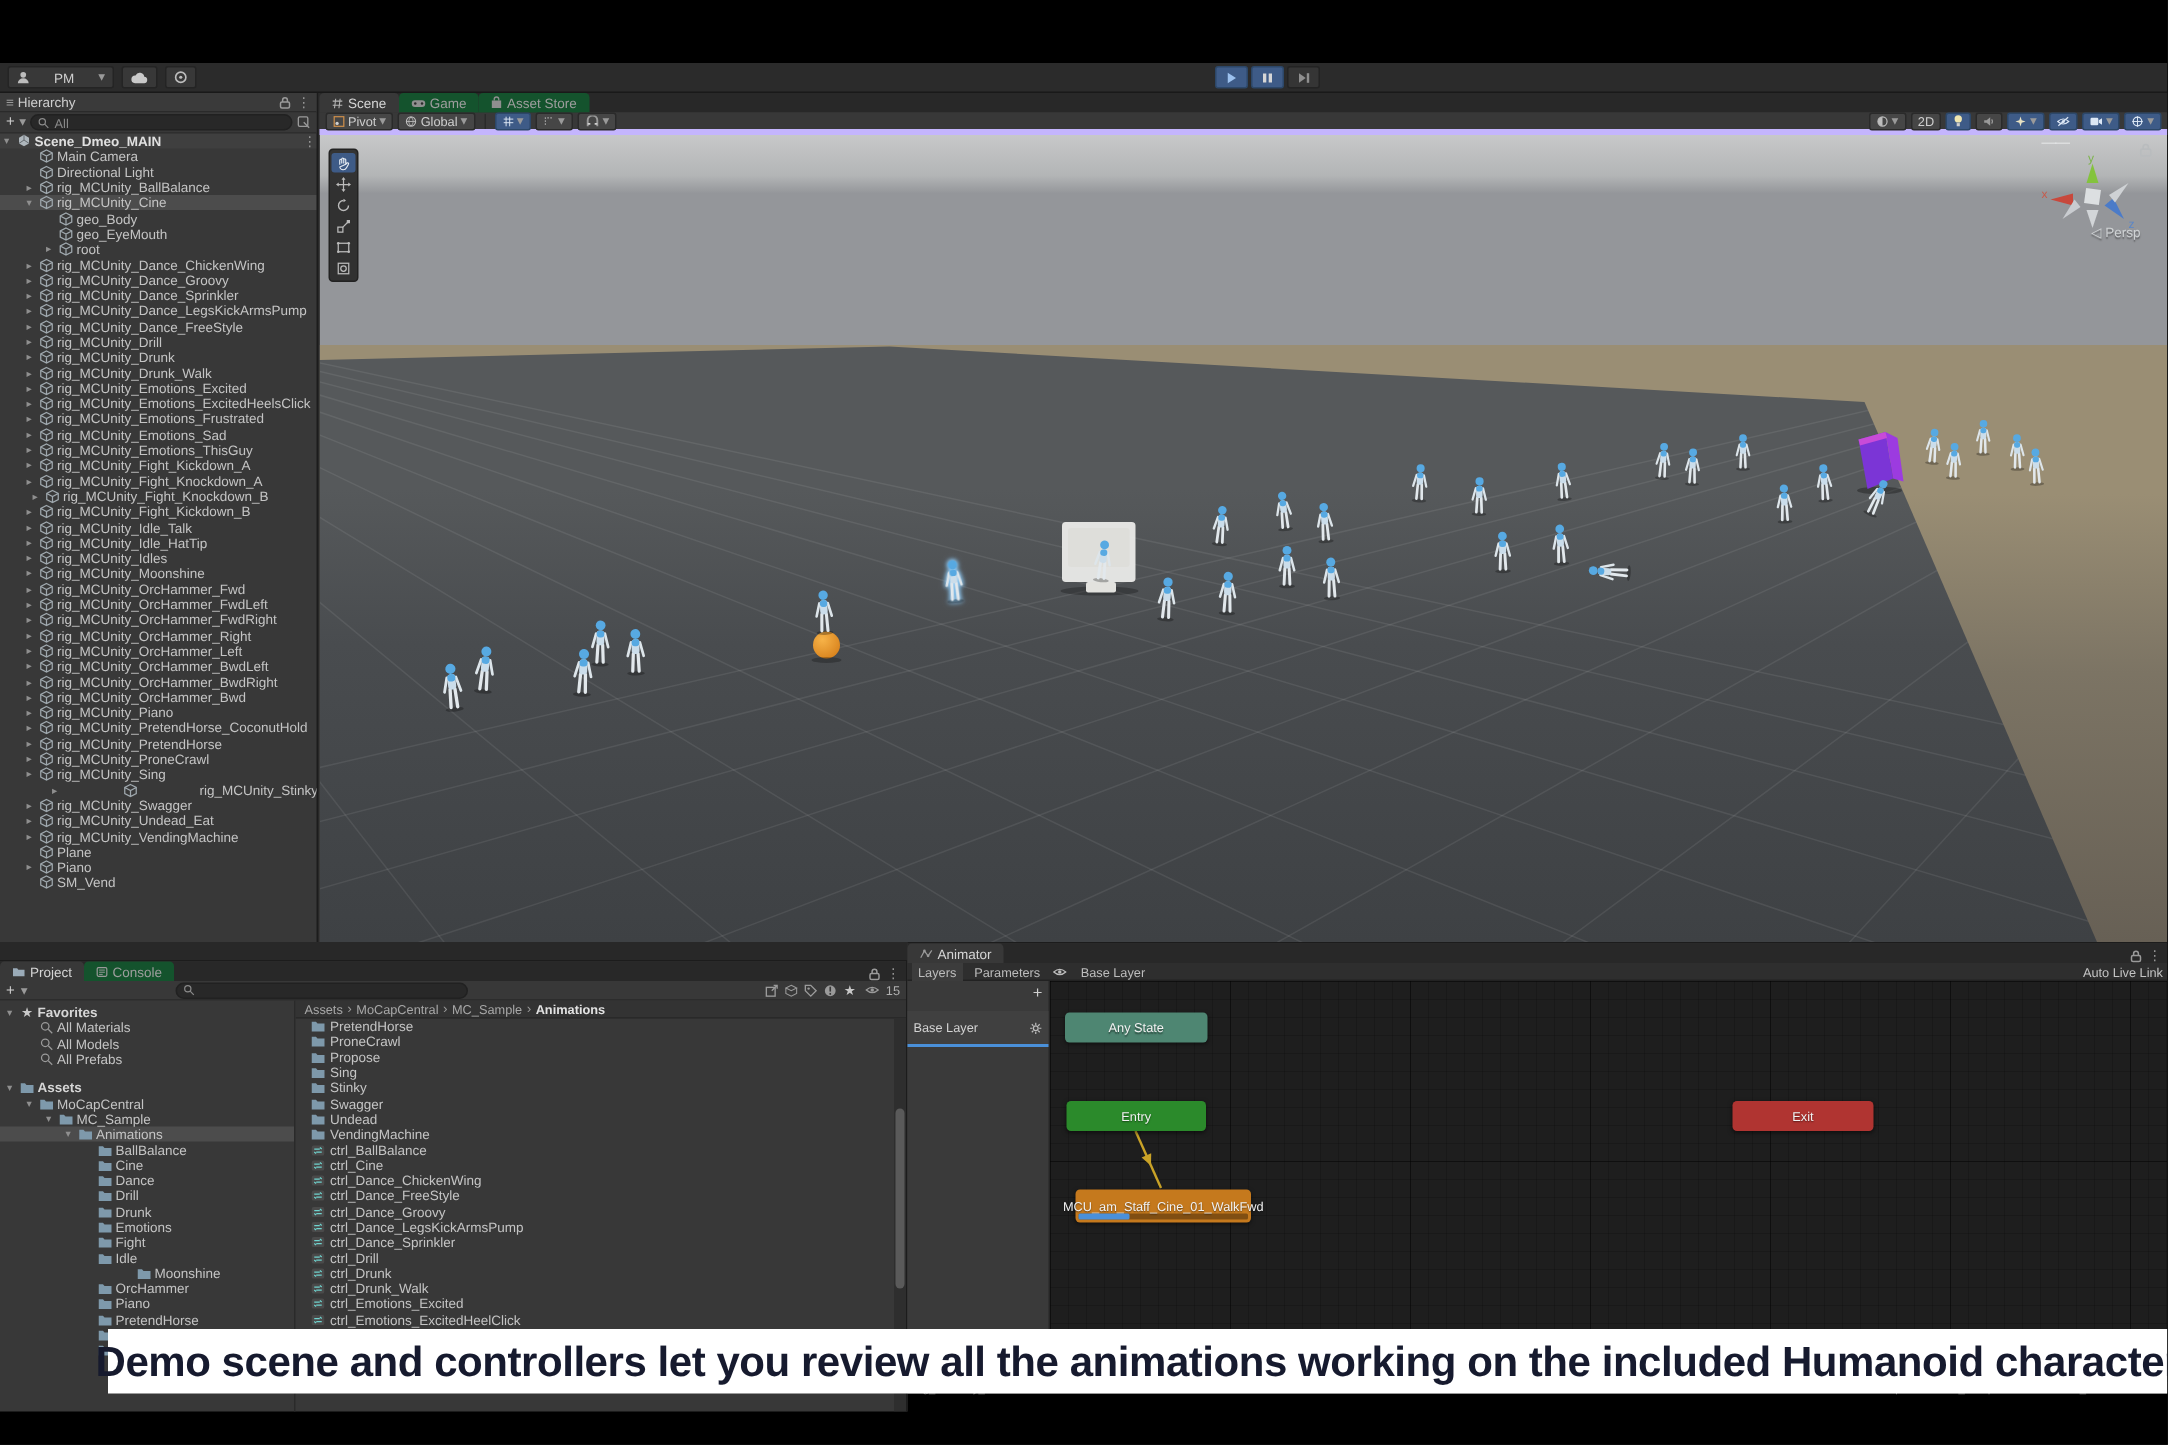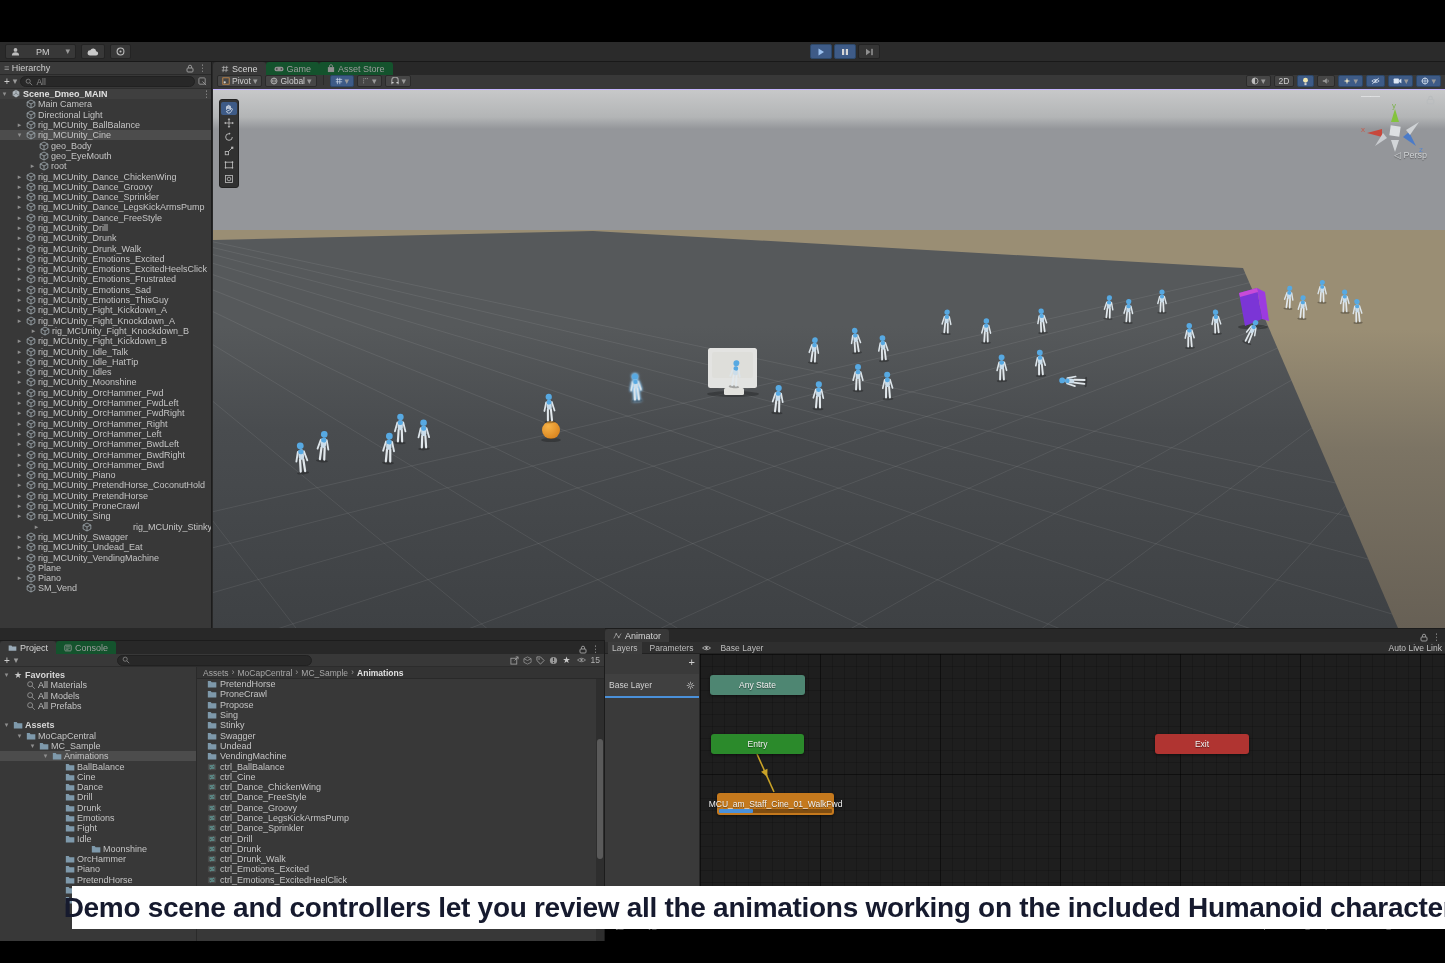--- a/index.html
+++ b/index.html
@@ -28,21 +28,21 @@
   .hrow.sel{background:#4c4c4c;}
   .hrow.scene-root{background:#3f3f3f;color:#e0e0e0;}
   .tri{width:9px;text-align:center;font-size:7px;color:#8f8f8f;flex:0 0 9px;}
   .mini{width:10px;height:10px;flex:0 0 10px;}
   .star{color:#c8c8c8;font-size:9px;width:10px;flex:0 0 10px;text-align:center;}
   
   #scene-panel{position:absolute;left:213px;top:0;right:0;height:566px;background:#383838;}
   .tabbar{height:13px;background:#282828;display:flex;align-items:flex-end;font-size:9px;}
   .tab{height:13px;display:flex;align-items:center;gap:3px;padding:0 8px;color:#9d9d9d;background:#14532d;border-radius:3px 3px 0 0;}
   .tab.active{background:#383838;color:#d5d5d5;}
-  #scene-toolbar{height:15px;background:#383838;border-bottom:1px solid #c4b5fd;display:flex;align-items:flex-start;padding:0 4px;gap:3px;}
+  #scene-toolbar{height:15px;background:#383838;border-bottom:4px solid #c4b5fd;display:flex;align-items:center;padding:0 4px;gap:3px;}
   .st-btn{height:12px;background:#464646;border:1px solid #2a2a2a;border-radius:2px;display:flex;align-items:center;gap:2px;padding:0 4px;font-size:8.5px;color:#cfcfcf;}
   .st-btn.blue{background:#3e5b87;border-color:#2c4768;}
   .st-sep{width:1px;height:10px;background:#2a2a2a;margin:0 3px;}
   #viewport{position:absolute;left:0;top:28px;right:0;height:538px;overflow:hidden;}
   #viewport svg.scene{position:absolute;left:0;top:0;}
   
   #tool-strip{position:absolute;left:6px;top:9px;width:20px;background:rgba(40,40,40,.92);border:1px solid #222;border-radius:3px;padding:1px;}
   .ts-btn{width:16px;height:13px;margin:1px auto;display:flex;align-items:center;justify-content:center;border-radius:2px;}
   .ts-btn.active{background:#3e5b87;}
   #gizmo{position:absolute;right:8px;top:4px;width:84px;height:78px;}
@@ -321,21 +321,21 @@
               </svg>
               <span>rig_MCUnity_Fight_Kickdown_A</span>
             </div>
             <div class="hrow" style="padding-left: 15px;">
               <span class="tri">▸</span>
               <svg class="mini" viewBox="0 0 12 12">
                 <path d="M6 1.2 10.6 3.6 V8.4 L6 10.8 1.4 8.4 V3.6 Z M1.4 3.6 L6 6 L10.6 3.6 M6 6 V10.8" fill="none" stroke="#9fa8ae" stroke-width="1"></path>
               </svg>
               <span>rig_MCUnity_Fight_Knockdown_A</span>
             </div>
-            <div class="hrow" style="padding-left: 29px;">
+            <div class="hrow" style="padding-left: 19px;">
               <span class="tri">▸</span>
               <svg class="mini" viewBox="0 0 12 12">
                 <path d="M6 1.2 10.6 3.6 V8.4 L6 10.8 1.4 8.4 V3.6 Z M1.4 3.6 L6 6 L10.6 3.6 M6 6 V10.8" fill="none" stroke="#9fa8ae" stroke-width="1"></path>
               </svg>
               <span>rig_MCUnity_Fight_Knockdown_B</span>
             </div>
             <div class="hrow" style="padding-left: 15px;">
               <span class="tri">▸</span>
               <svg class="mini" viewBox="0 0 12 12">
                 <path d="M6 1.2 10.6 3.6 V8.4 L6 10.8 1.4 8.4 V3.6 Z M1.4 3.6 L6 6 L10.6 3.6 M6 6 V10.8" fill="none" stroke="#9fa8ae" stroke-width="1"></path>

